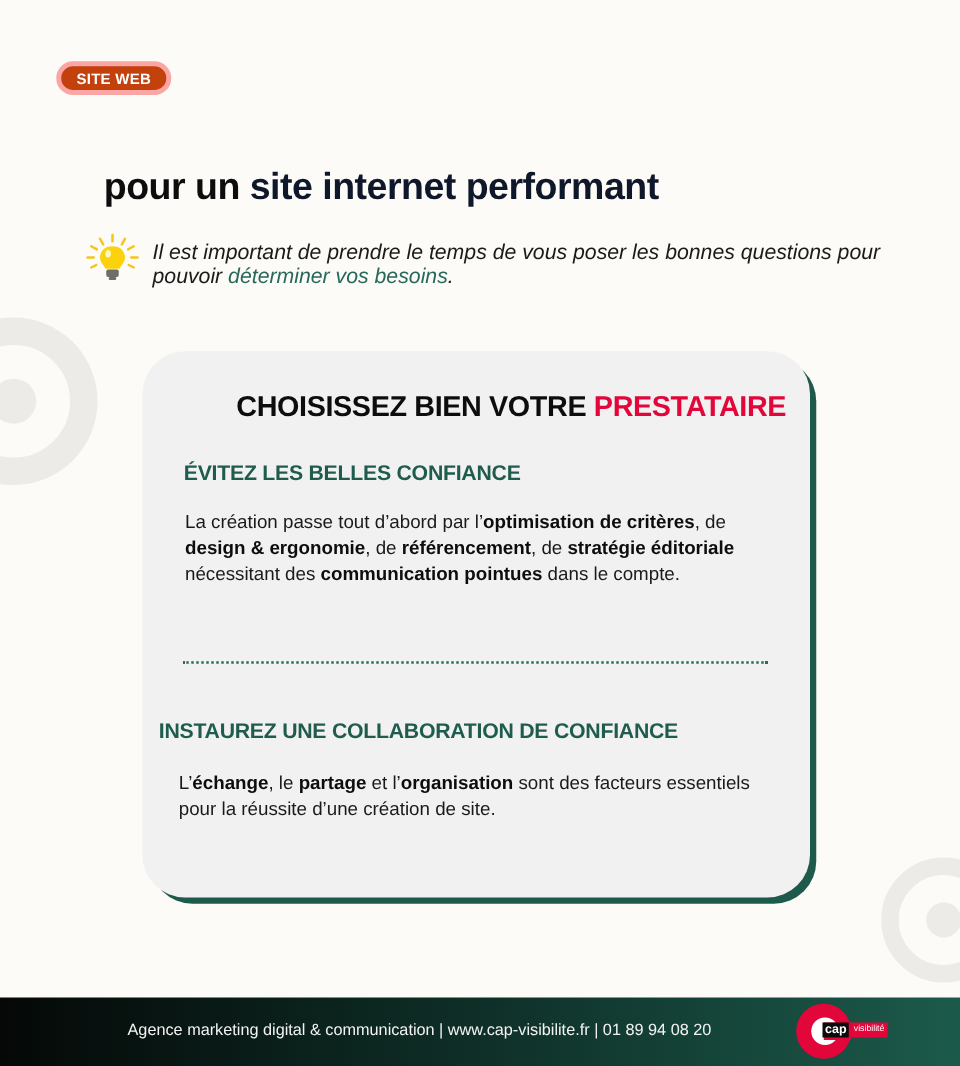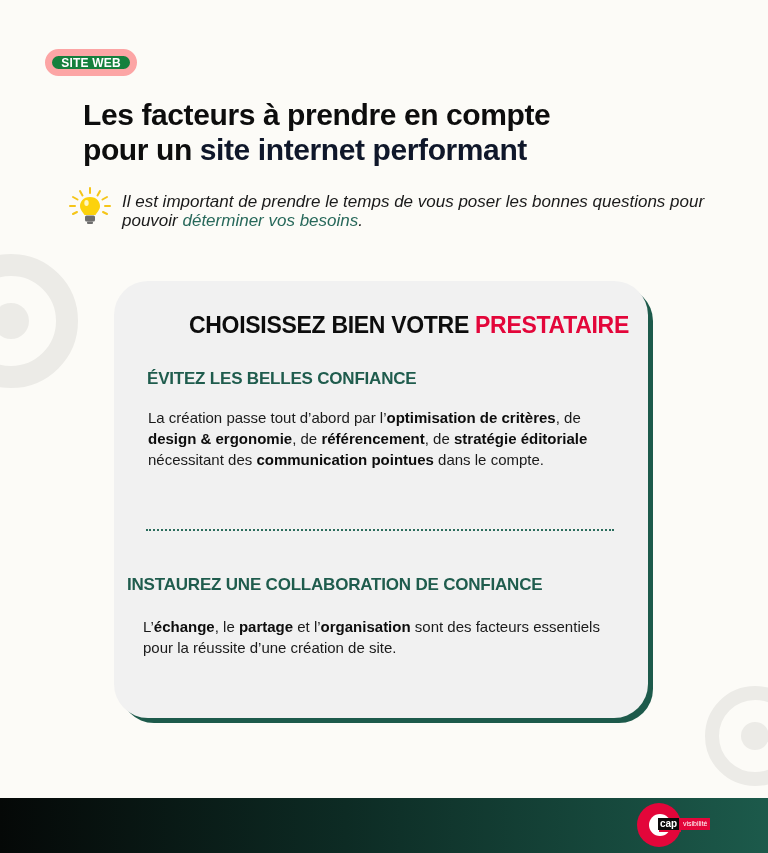--- a/index.html
+++ b/index.html
@@ -26,21 +26,21 @@
     border: 14px solid #ecebe7;
   }
   .deco-right .dot {
     position: absolute; left: 50%; top: 50%;
     width: 28px; height: 28px; margin: -14px 0 0 -14px;
     border-radius: 50%; background: #ecebe7;
   }
   .badge {
     position: absolute; left: 45px; top: 49px;
     width: 92px; height: 27px; border-radius: 14px;
-    background: #15803d; border: 7px solid #fca5a5;
+    background: #c2410c; border: 4px solid #fca5a5;
     color: #fff; font-weight: bold; font-size: 12px;
     display: flex; align-items: center; justify-content: center;
     letter-spacing: 0.2px;
   }
   .title {
     position: absolute; left: 83px; top: 97px;
     font-size: 30px; font-weight: bold; line-height: 35px;
     color: #0d0d0d; letter-spacing: -0.4px;
   }
   .title .accent { color: #0f172a; }
@@ -121,21 +121,21 @@
 <div class="deco-left">
     <div class="dot"></div>
   </div>
 <div class="deco-right">
     <div class="dot"></div>
   </div>
 
 <div class="badge">SITE WEB</div>
 
 <h1 class="title">
-  <span>Les facteurs à prendre en compte</span><br>
+  <br>
   <span>pour un </span><span class="accent">site internet performant</span>
 </h1>
 
 <svg class="bulb" viewBox="0 0 46 42">
   <g stroke="#f5c518" stroke-width="2" stroke-linecap="round">
     <line x1="23" y1="2" x2="23" y2="7"></line>
     <line x1="13" y1="5" x2="15.5" y2="9.5"></line>
     <line x1="33" y1="5" x2="30.5" y2="9.5"></line>
     <line x1="6" y1="11" x2="10.5" y2="13.5"></line>
     <line x1="40" y1="11" x2="35.5" y2="13.5"></line>
@@ -159,20 +159,21 @@
 
 <h3 class="sec-title sec1">ÉVITEZ LES BELLES CONFIANCE</h3>
 <p class="para para1"><span>La création passe tout d’abord par l’</span><b>optimisation de critères</b><span>, de </span><b>design &amp; ergonomie</b><span>, de </span><b>référencement</b><span>, de </span><b>stratégie éditoriale</b><span> nécessitant des </span><b>communication pointues</b><span> dans le compte.</span></p>
 
 <div class="divider"></div>
 
 <h3 class="sec-title sec2">INSTAUREZ UNE COLLABORATION DE CONFIANCE</h3>
 <p class="para para2"><span>L’</span><b>échange</b><span>, le </span><b>partage</b><span> et l’</span><b>organisation</b><span> sont des facteurs essentiels pour la réussite d’une création de site.</span></p>
 
 <footer class="footer">
+  <span class="footer-text">Agence marketing digital &amp; communication | www.cap-visibilite.fr | 01 89 94 08 20</span>
   <div class="logo">
     <div class="ring">
         <div class="inner"></div>
         <div class="cut"></div>
       </div>
     <span class="cap">cap</span>
     <span class="vis">visibilité</span>
   </div>
 </footer>
 

